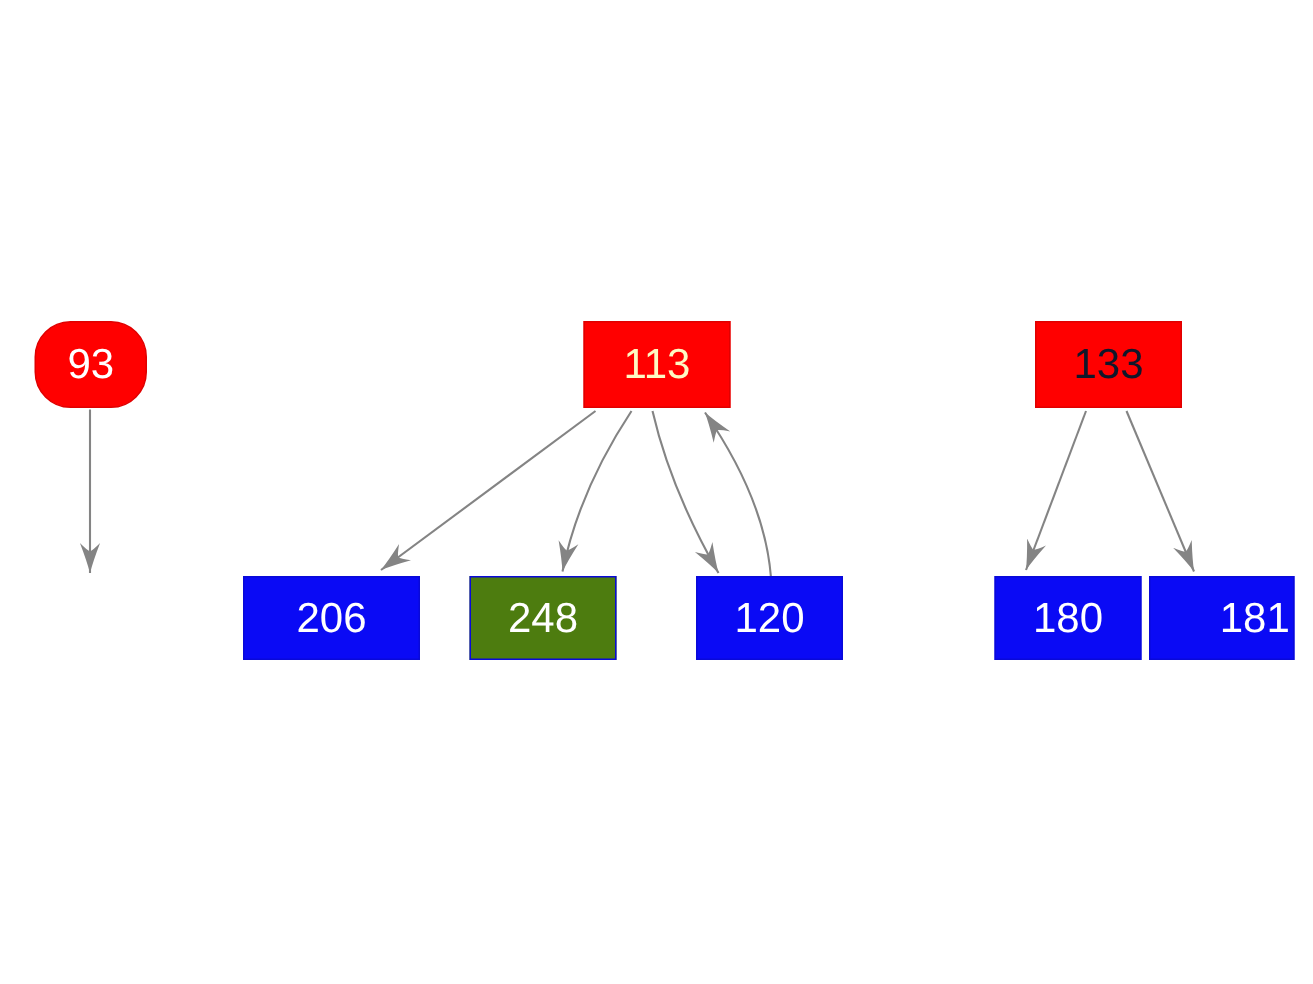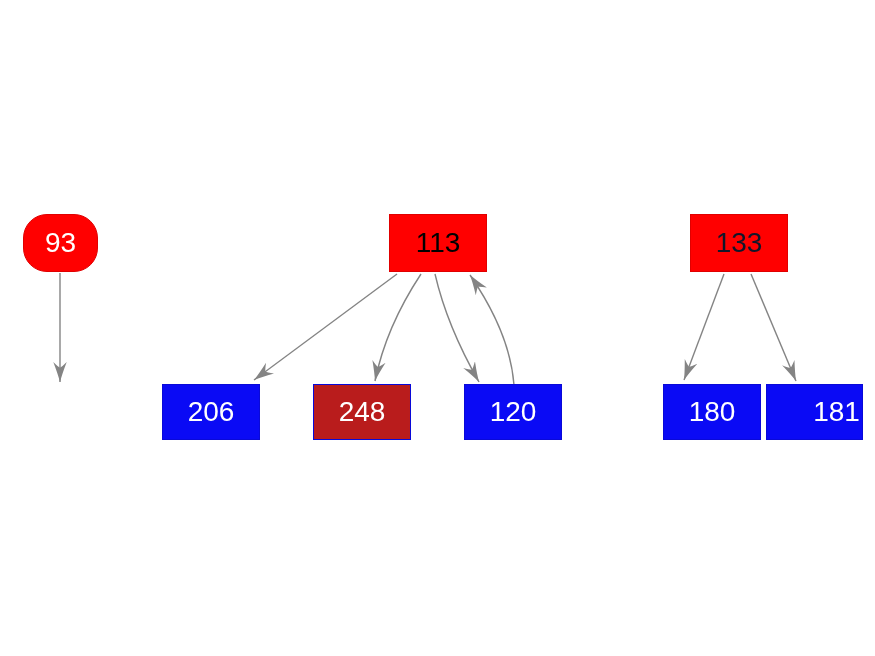--- a/index.html
+++ b/index.html
@@ -64,30 +64,30 @@
       <path d="M 421 274 Q 386 327 375 381" class="edge" stroke="#848484" marker-end="url(#arrowhead)"></path>
       <path d="M 435 274 Q 447 326 479 382" class="edge" stroke="#848484" marker-end="url(#arrowhead)"></path>
       <path d="M 514 385 Q 510 333 470 275" class="edge" stroke="#848484" marker-end="url(#arrowhead)"></path>
       <path d="M 724 274 L 684 380" class="edge" stroke="#848484" marker-end="url(#arrowhead)"></path>
       <path d="M 751 274 L 796 381" class="edge" stroke="#848484" marker-end="url(#arrowhead)"></path>
     </svg>
   <div id="nodes-layer">
       <div class="node" style="left: 23px; top: 214px; width: 75px; height: 58px; background: rgb(255, 0, 0); border-color: rgb(224, 0, 0); color: rgb(255, 255, 255); border-radius: 24px;">
         <span class="node-label">93</span>
       </div>
-      <div class="node" style="left: 389px; top: 214px; width: 98px; height: 58px; background: rgb(255, 0, 0); border-color: rgb(224, 0, 0); color: #000000;">
+      <div class="node" style="left: 389px; top: 214px; width: 98px; height: 58px; background: rgb(255, 0, 0); border-color: rgb(224, 0, 0); color: #fef9c3;">
         <span class="node-label">113</span>
       </div>
       <div class="node" style="left: 690px; top: 214px; width: 98px; height: 58px; background: rgb(255, 0, 0); border-color: rgb(224, 0, 0); color: #0f172a;">
         <span class="node-label">133</span>
       </div>
-      <div class="node" style="left: 162px; top: 384px; width: 98px; height: 56px; background: rgb(10, 10, 245); border-color: rgb(9, 9, 216); color: rgb(255, 255, 255);">
+      <div class="node" style="left: 162px; top: 384px; width: 118px; height: 56px; background: rgb(10, 10, 245); border-color: rgb(9, 9, 216); color: rgb(255, 255, 255);">
         <span class="node-label">206</span>
       </div>
-      <div class="node" style="left: 313px; top: 384px; width: 98px; height: 56px; background: #b91c1c; border-color: rgb(9, 9, 216); color: rgb(255, 255, 255);">
+      <div class="node" style="left: 313px; top: 384px; width: 98px; height: 56px; background: #4d7c0f; border-color: rgb(9, 9, 216); color: rgb(255, 255, 255);">
         <span class="node-label">248</span>
       </div>
       <div class="node" style="left: 464px; top: 384px; width: 98px; height: 56px; background: rgb(10, 10, 245); border-color: rgb(9, 9, 216); color: rgb(255, 255, 255);">
         <span class="node-label">120</span>
       </div>
       <div class="node" style="left: 615px; top: 384px; width: 98px; height: 56px; background: rgb(10, 10, 245); border-color: rgb(9, 9, 216); color: rgb(255, 255, 255); margin-left: 48px;">
         <span class="node-label">180</span>
       </div>
       <div class="node" style="left: 766px; top: 384px; width: 97px; height: 56px; background: rgb(10, 10, 245); border-color: rgb(9, 9, 216); color: rgb(255, 255, 255); padding-left: 44px;">
         <span class="node-label">181</span>

